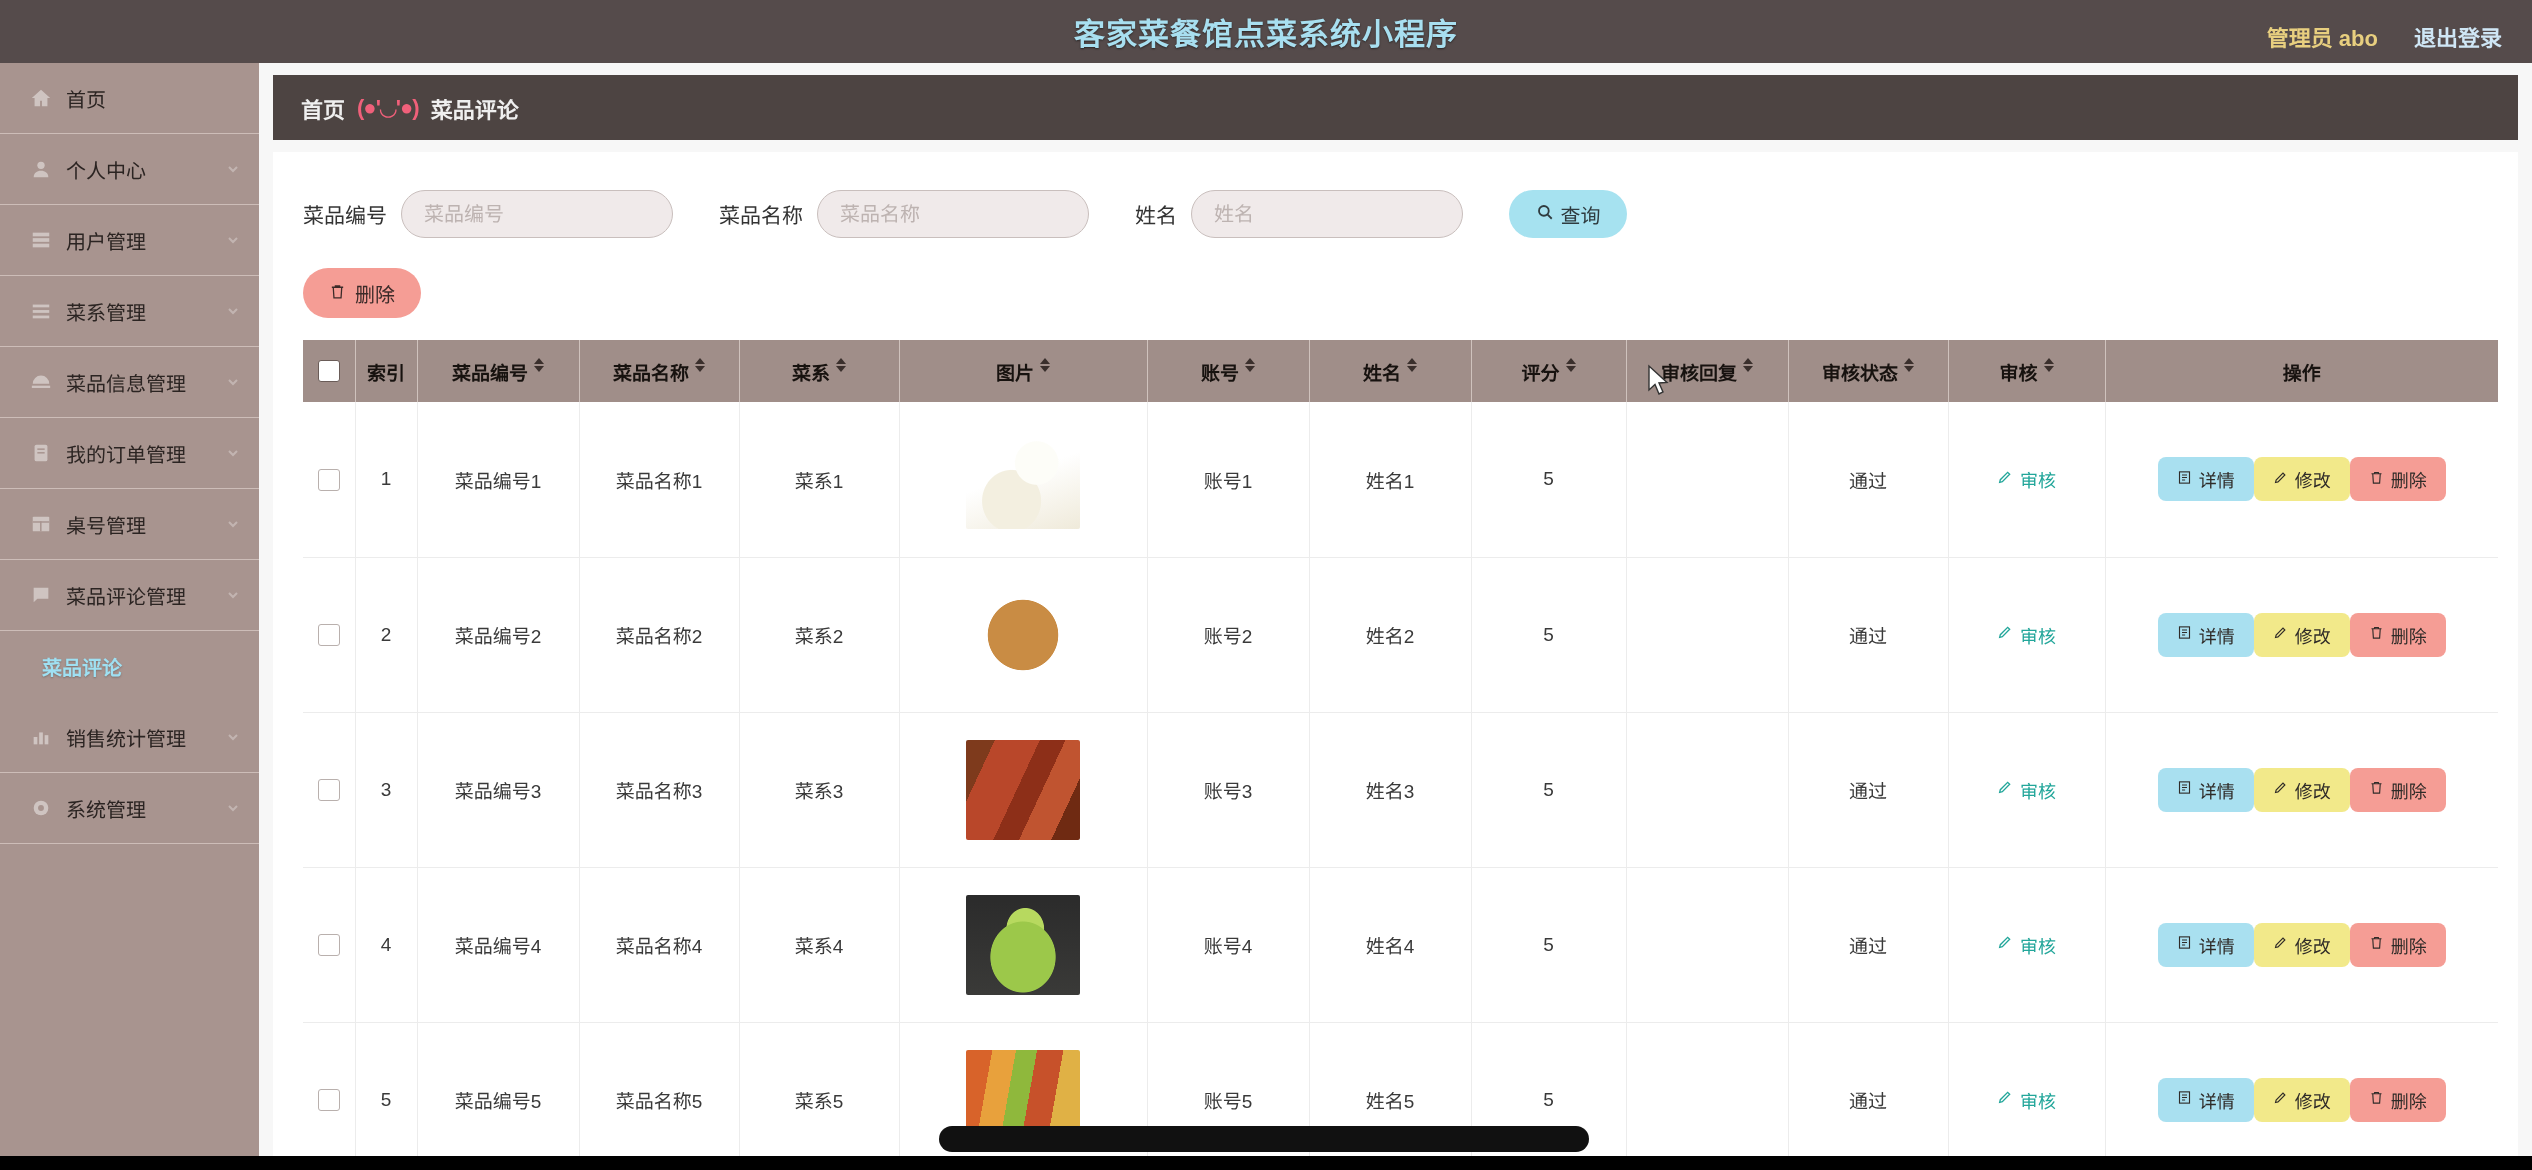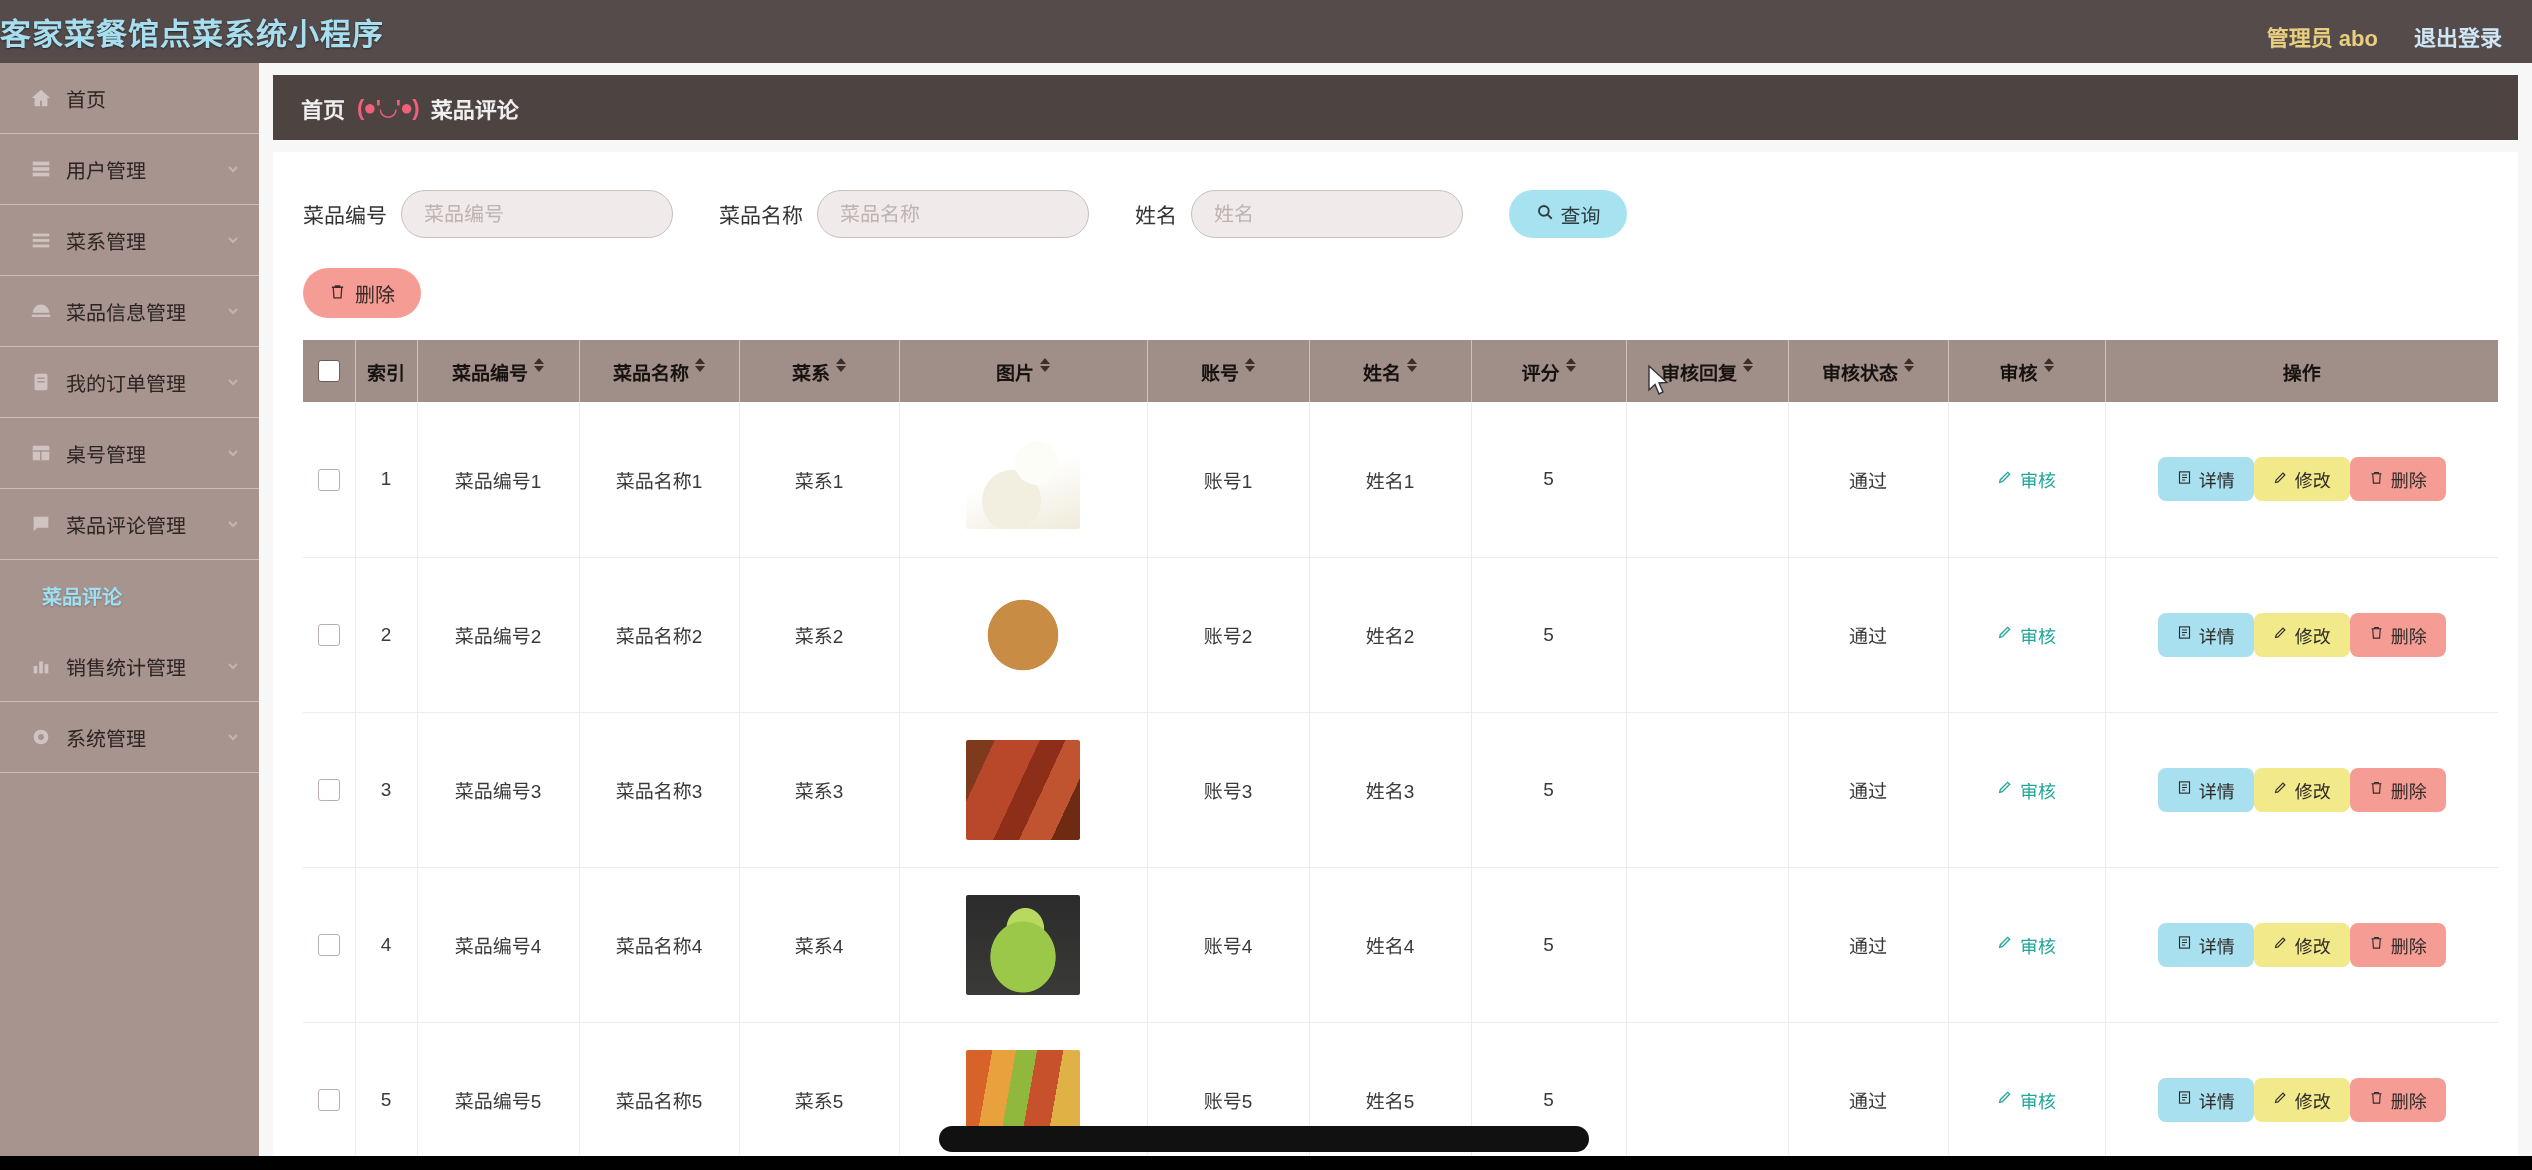--- a/index.html
+++ b/index.html
@@ -7,21 +7,21 @@
   html, body {
     width: 2532px; height: 1170px;
     overflow: hidden;
     font-family: "Liberation Sans", "DejaVu Sans", sans-serif;
     background: #ffffff;
   }
   
   .topbar {
     position: absolute; left: 0; top: 0; width: 2532px; height: 63px;
     background: #554b4b;
-    display: flex; align-items: center; 
+    display: flex; align-items: center; justify-content: center;
   }
   .app-title {
     font-size: 31px; font-weight: bold; color: #a8dff0;
     letter-spacing: 1px;
     text-shadow: 0 1px 2px rgba(0,0,0,.5);
   }
   .user-area {
     position: absolute; right: 30px; top: 0; height: 72px;
     display: flex; align-items: center; gap: 36px;
   }
@@ -224,20 +224,34 @@
 <div class="sidebar">
   <div class="menu-item">
     <span class="mi-icon">
       <svg viewBox="0 0 24 24" fill="#fff">
           <path d="M12 3 2 12h3v9h6v-6h2v6h6v-9h3z"></path>
         </svg>
     </span>
     <span class="menu-label">首页</span>
   </div>
 
+  <div class="menu-item">
+    <span class="mi-icon">
+      <svg viewBox="0 0 24 24" fill="#fff">
+          <circle cx="12" cy="8" r="4"></circle>
+          <path d="M4 21c0-4.4 3.6-7 8-7s8 2.6 8 7z"></path>
+        </svg>
+    </span>
+    <span class="menu-label">个人中心</span>
+    <span class="menu-arrow">
+      <svg viewBox="0 0 24 24" fill="none" stroke="#fff" stroke-width="3">
+          <path d="M6 9l6 6 6-6"></path>
+        </svg>
+    </span>
+  </div>
 
   <div class="menu-item">
     <span class="mi-icon">
       <svg viewBox="0 0 24 24" fill="#fff">
           <rect x="3" y="4" width="18" height="4"></rect>
           <rect x="3" y="10" width="18" height="4"></rect>
           <rect x="3" y="16" width="18" height="4"></rect>
         </svg>
     </span>
     <span class="menu-label">用户管理</span>

